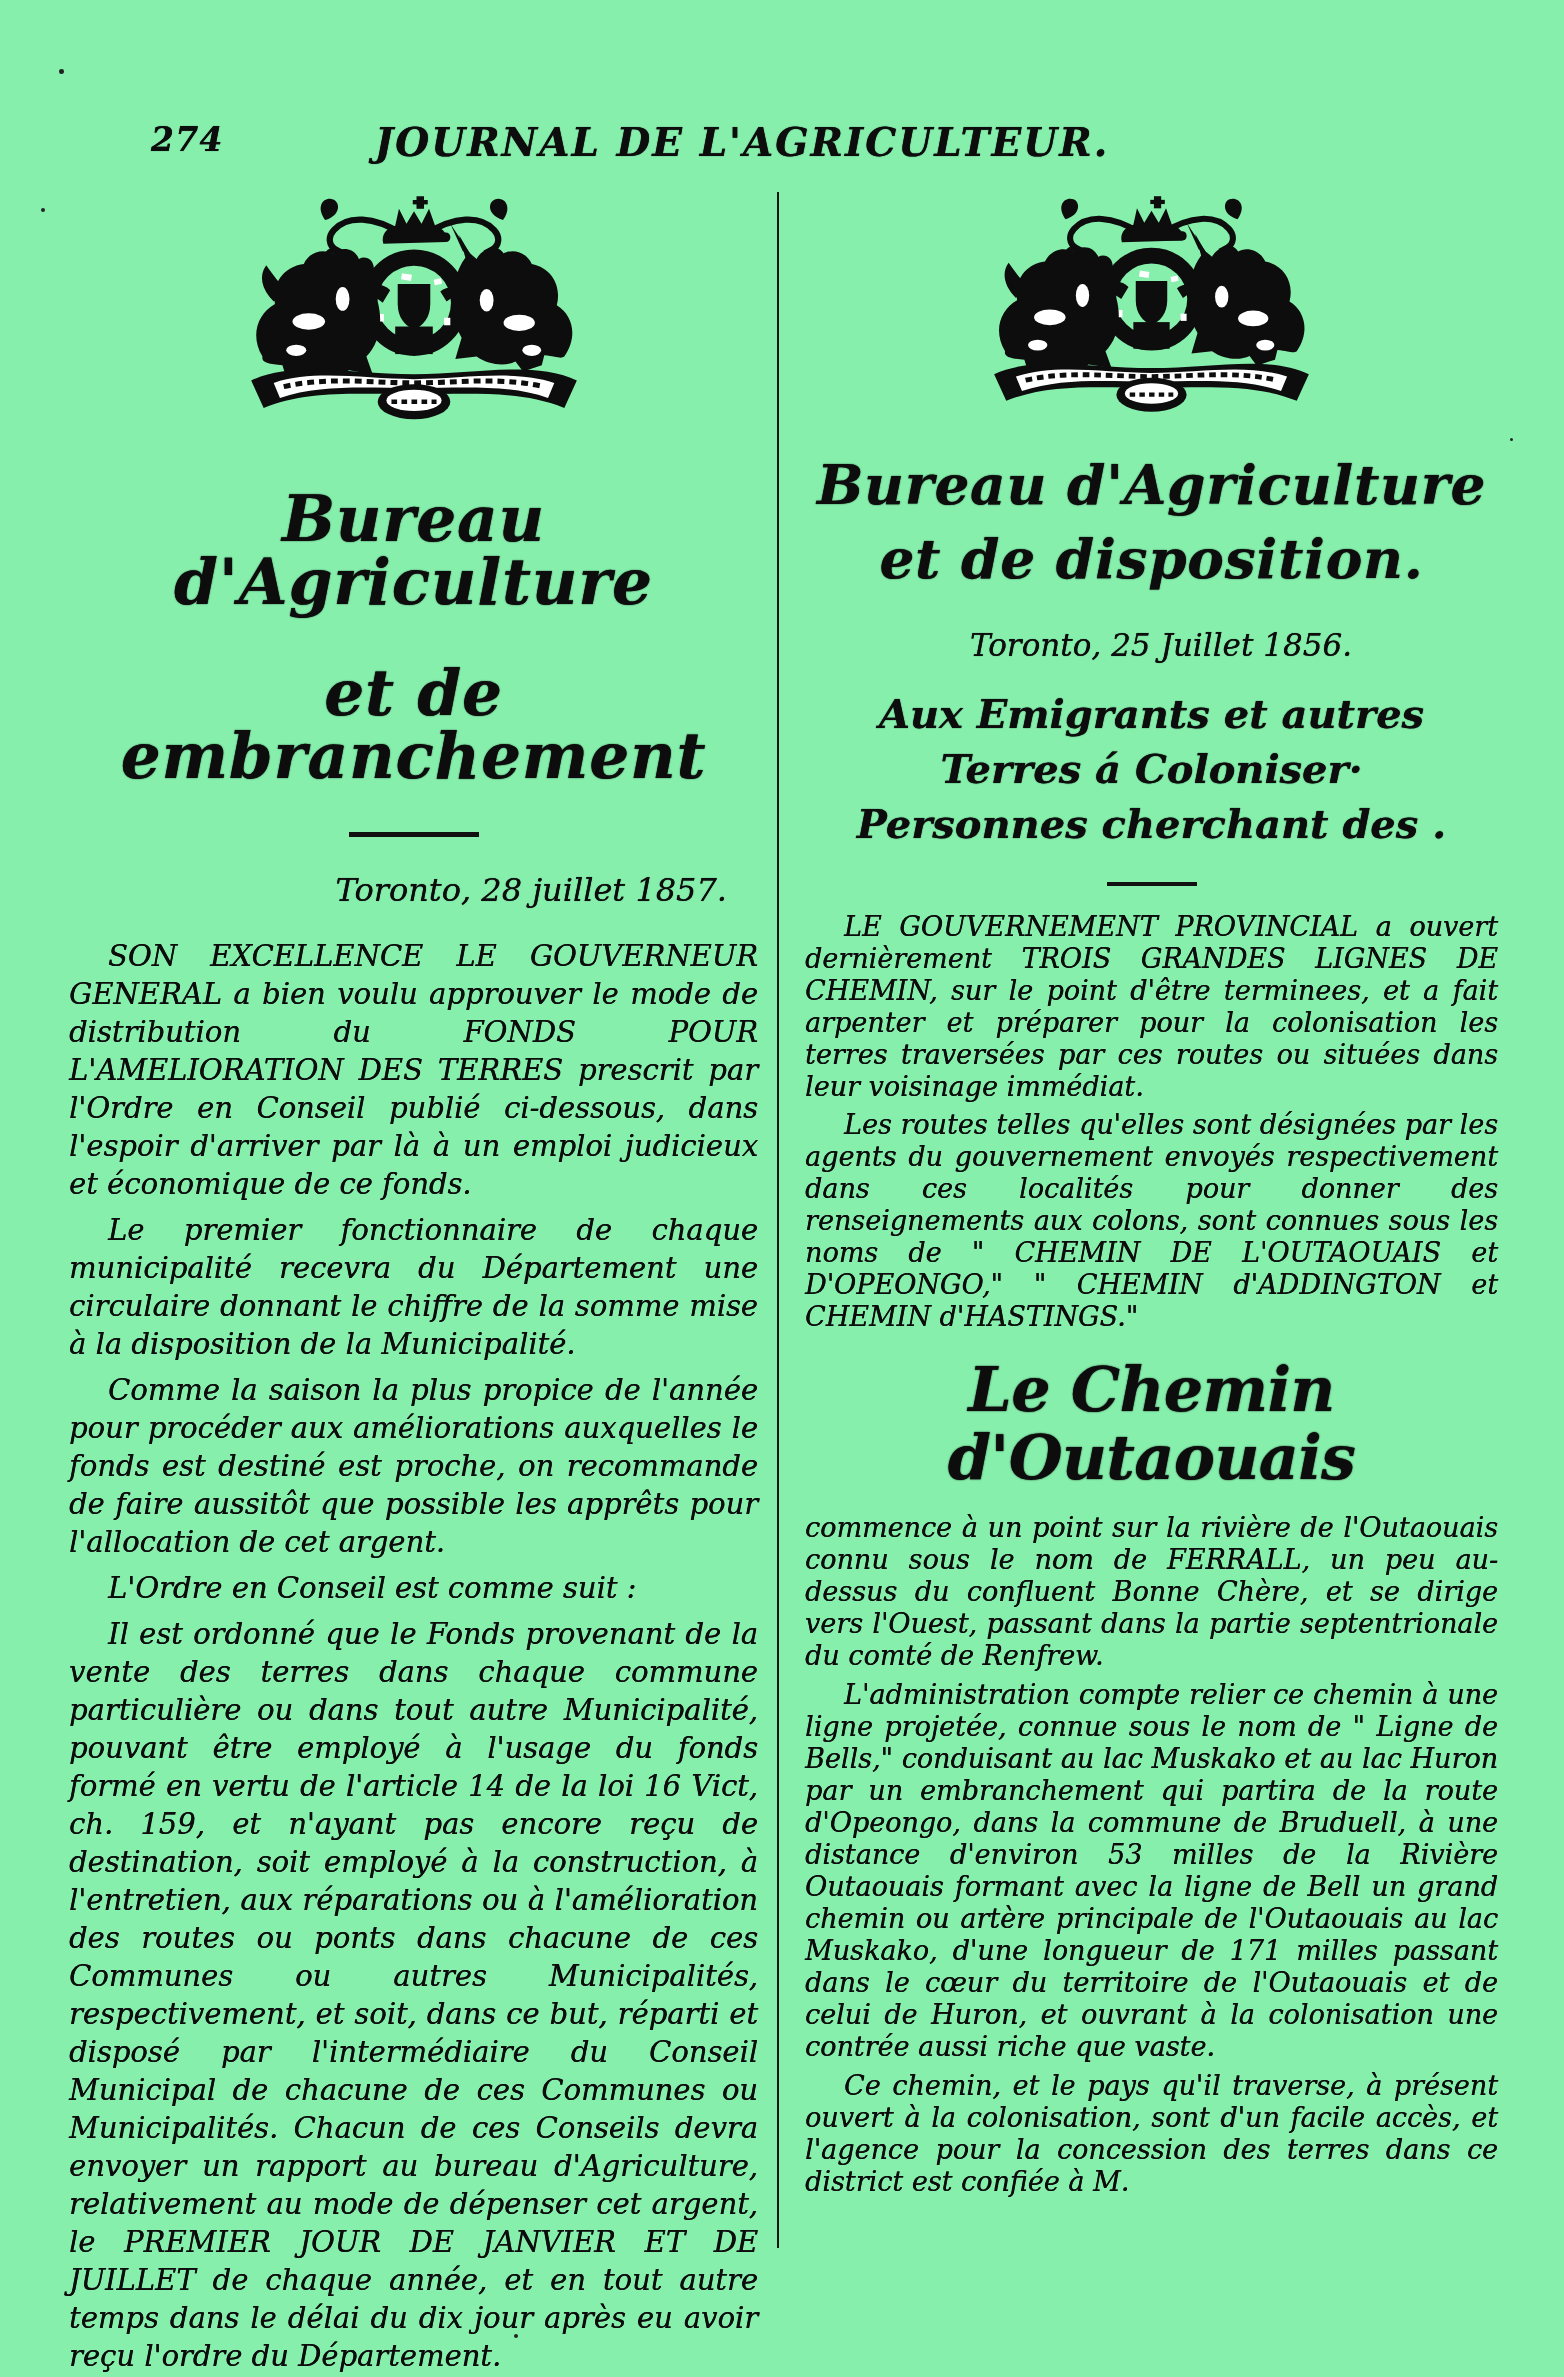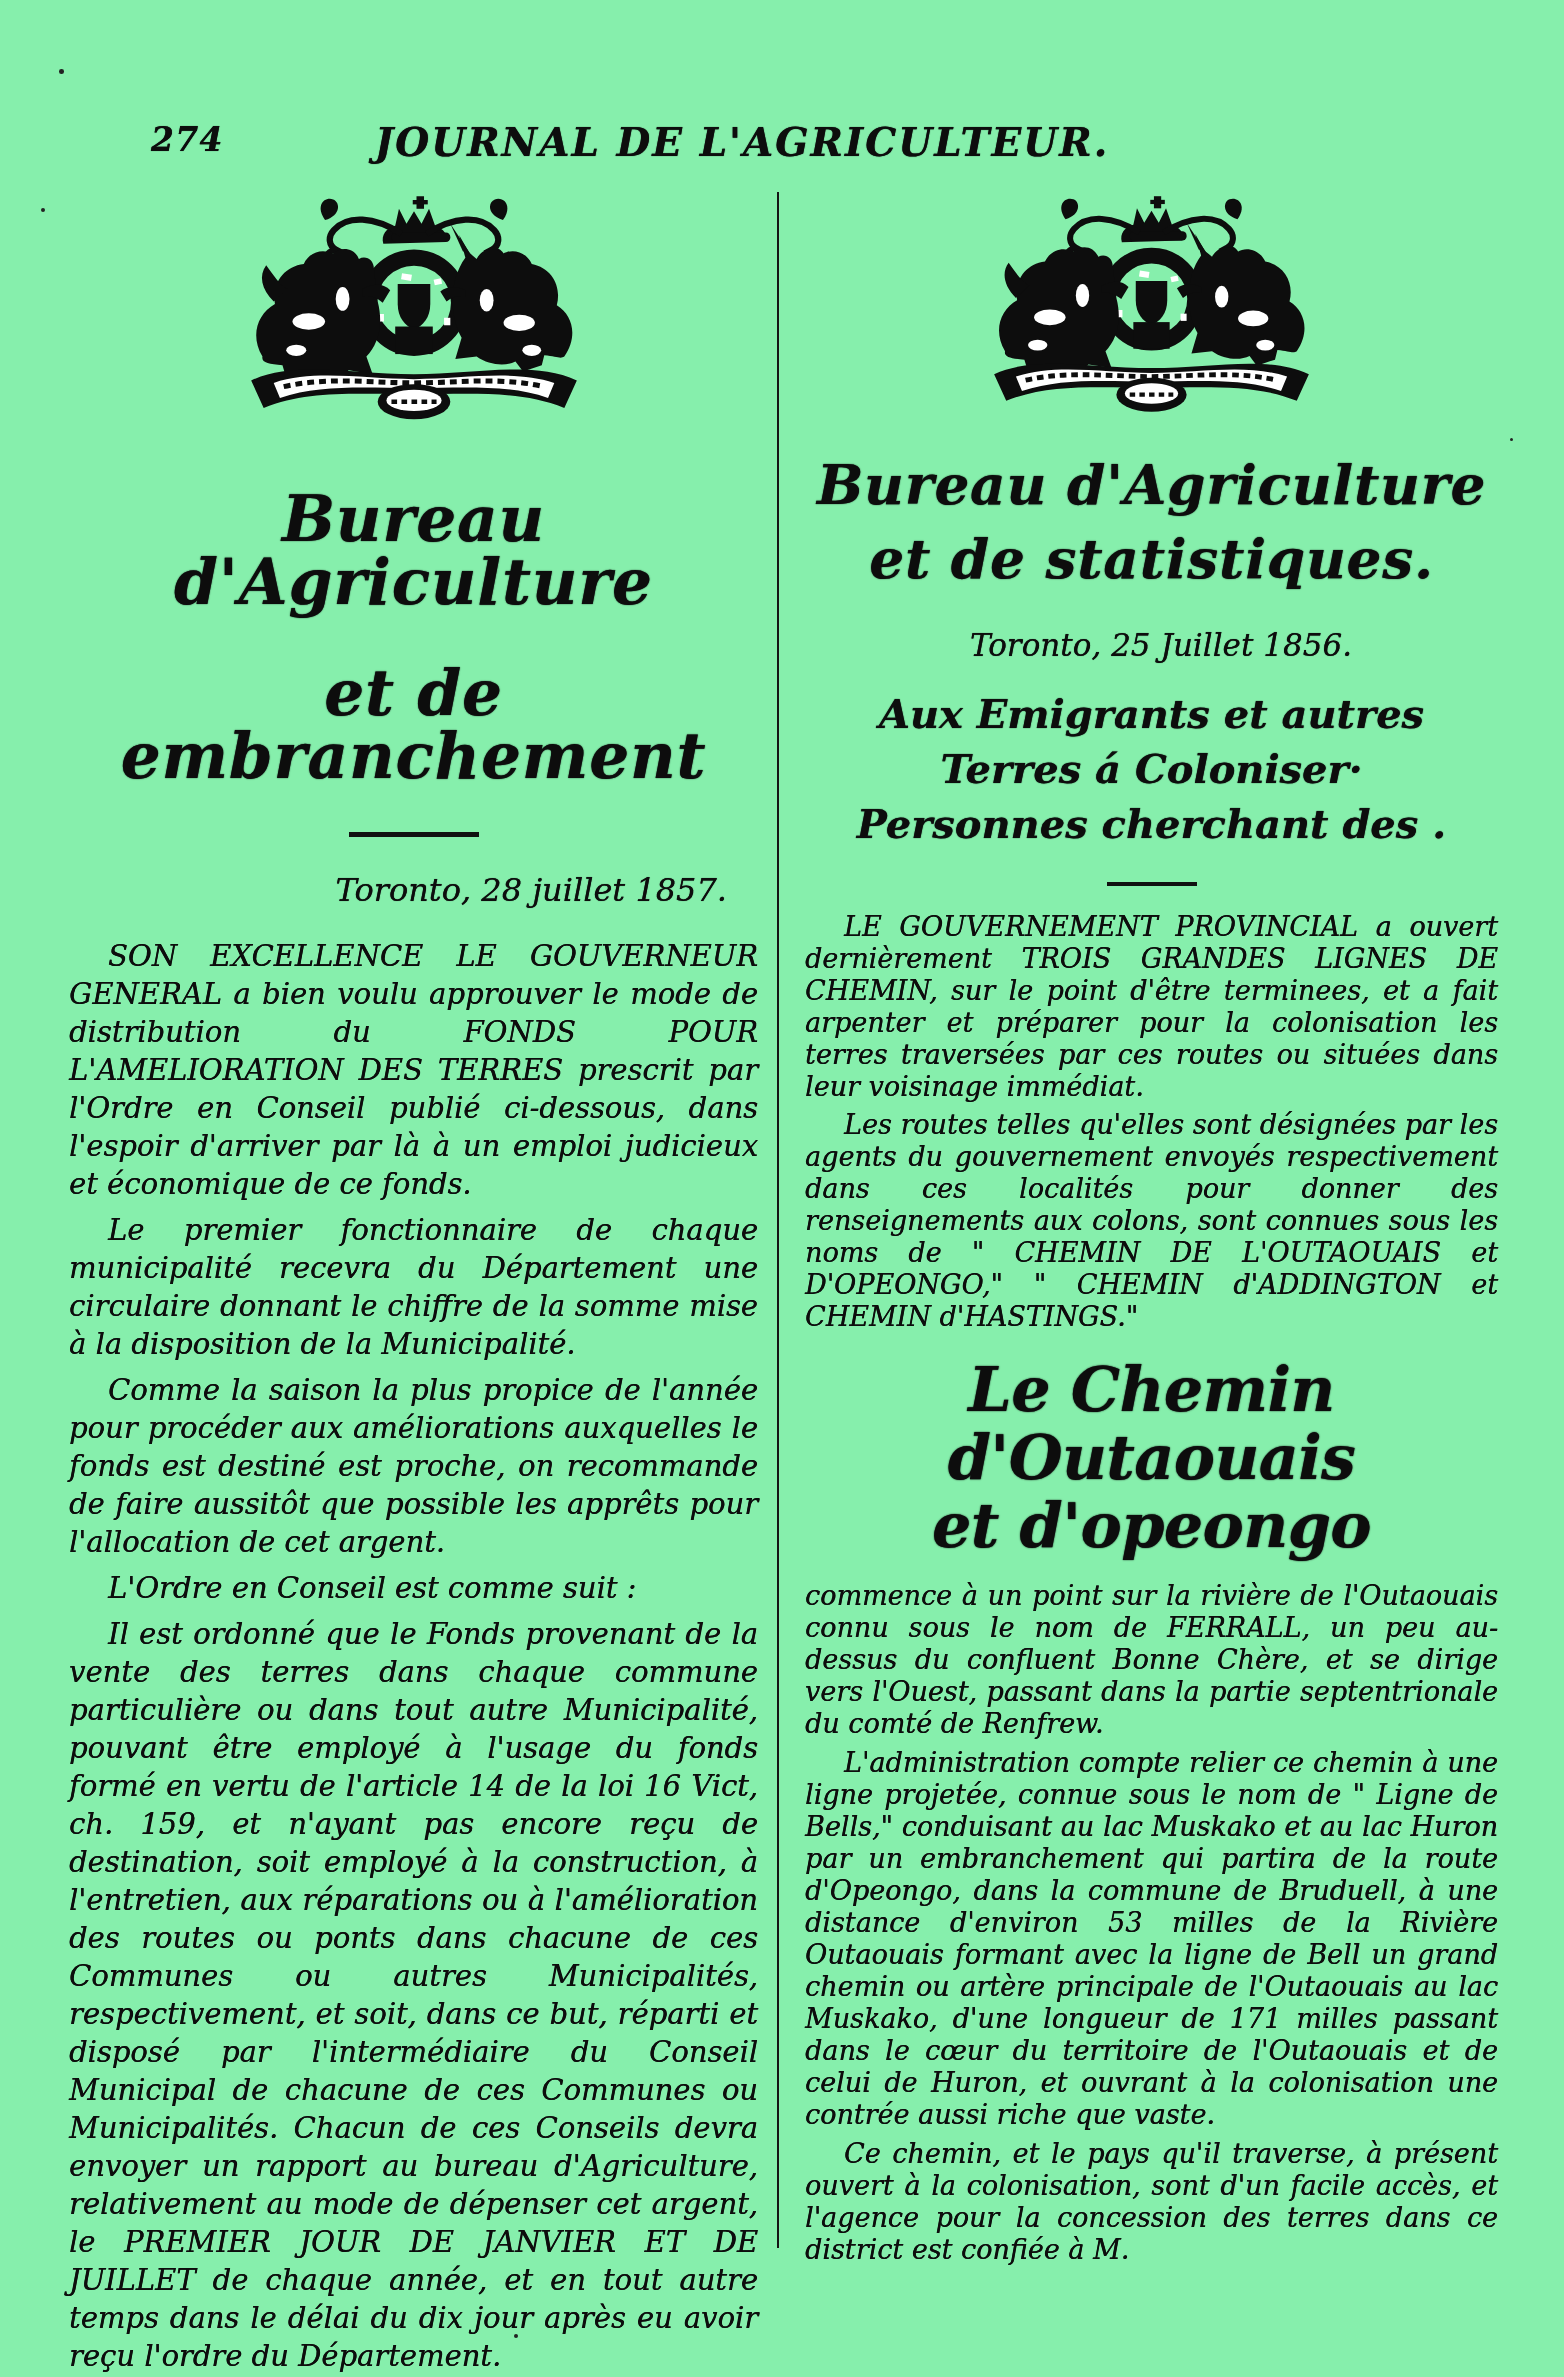--- a/index.html
+++ b/index.html
@@ -186,37 +186,36 @@
 
     </div>
   </section>
 
   <section class="col col-right">
     <svg class="emblem emblem-right" viewBox="0 0 640 380">
         <use href="#coa"></use>
       </svg>
 
     <h2 class="title-xl title-line1">Bureau d'Agriculture</h2>
-    <h2 class="title-xl title-line2">et de statistiques.</h2>
+    <h2 class="title-xl title-line2">et de disposition.</h2>
 
     <p class="dateline">Toronto, 25 Juillet 1856.</p>
 
     <h3 class="subtitle subtitle-first">Aux Emigrants et autres</h3>
     <h3 class="subtitle">Terres á Coloniser·</h3>
     <h3 class="subtitle">Personnes cherchant des .</h3>
 
     <div class="dash-bar"></div>
 
     <div class="body-text">
       <p class="indent">LE GOUVERNEMENT PROVINCIAL a ouvert dernièrement TROIS GRANDES LIGNES DE CHEMIN, sur le point d'être terminees, et a fait arpenter et préparer pour la colonisation les terres traversées par ces routes ou situées dans leur voisinage immédiat.</p>
       <p class="indent">Les routes telles qu'elles sont désignées par les agents du gouvernement envoyés respectivement dans ces localités pour donner des renseignements aux colons, sont connues sous les noms de " CHEMIN DE L'OUTAOUAIS et D'OPEONGO," " CHEMIN d'ADDINGTON et CHEMIN d'HASTINGS."</p>
     </div>
 
     <h2 class="section-heading">Le Chemin d'Outaouais</h2>
-    <h2 class="section-heading" style="margin-top:0;">et d'opeongo</h2>
 
     <div class="body-text">
       <p>commence à un point sur la rivière de l'Outaouais connu sous le nom de FERRALL, un peu au-dessus du confluent Bonne Chère, et se dirige vers l'Ouest, passant dans la partie septentrionale du comté de Renfrew.</p>
       <p class="indent">L'administration compte relier ce chemin à une ligne projetée, connue sous le nom de " Ligne de Bells," conduisant au lac Muskako et au lac Huron par un embranchement qui partira de la route d'Opeongo, dans la commune de Bruduell, à une distance d'environ 53 milles de la Rivière Outaouais formant avec la ligne de Bell un grand chemin ou artère principale de l'Outaouais au lac Muskako, d'une longueur de 171 milles passant dans le cœur du territoire de l'Outaouais et de celui de Huron, et ouvrant à la colonisation une contrée aussi riche que vaste.</p>
       <p class="indent">Ce chemin, et le pays qu'il traverse, à présent ouvert à la colonisation, sont d'un facile accès, et l'agence pour la concession des terres dans ce district est confiée à M.</p>
     </div>
   </section>
 
 </div>
 

